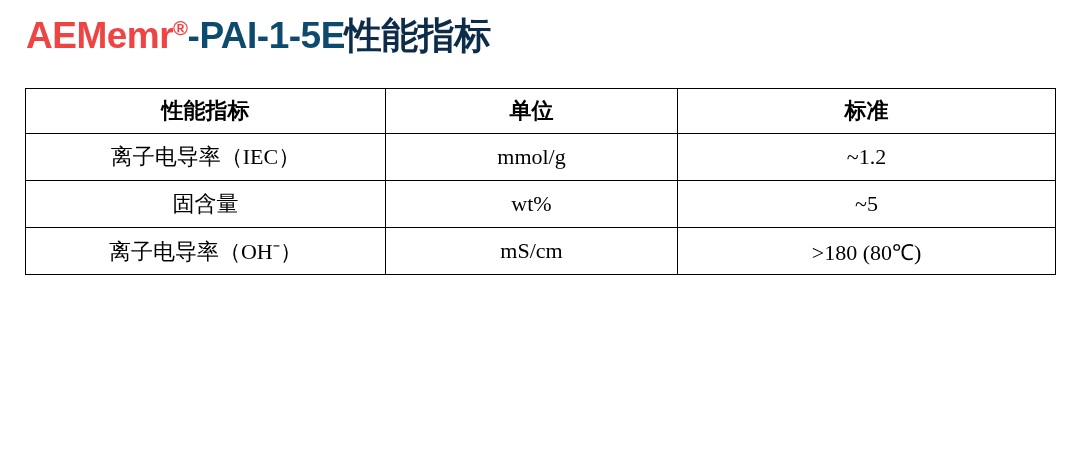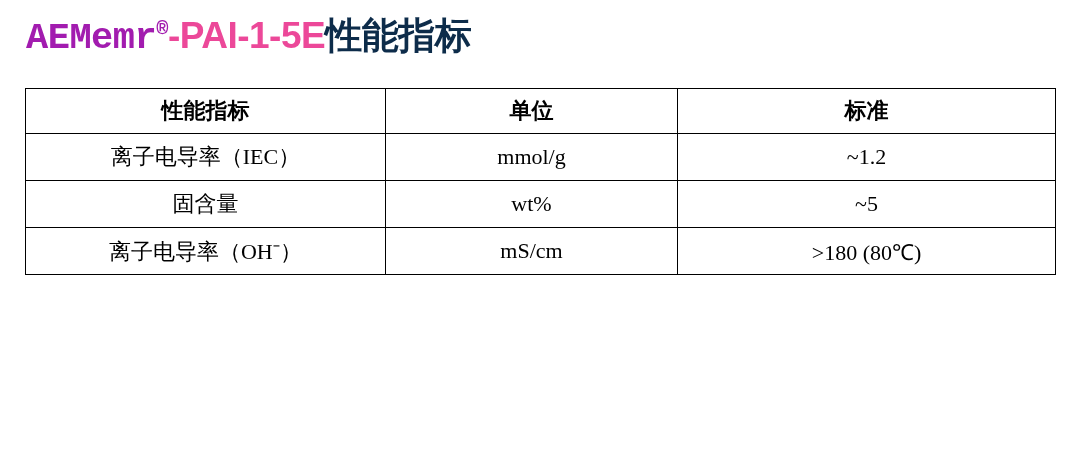--- a/index.html
+++ b/index.html
@@ -24,25 +24,24 @@
     left: 26px;
     top: 14px;
     font-family: "Liberation Sans", sans-serif;
     font-weight: bold;
     font-size: 37px;
     letter-spacing: -0.5px;
     white-space: nowrap;
     line-height: 1.2;
   }
   .title .seg-green {
-    color: #a21caf;
-    font-family: Liberation Mono, monospace;
+    color: #ef4444;
   }
   .title .seg-blue {
-    color: #ec4899;
+    color: #0c4a6e;
   }
   .title .seg-dark {
     color: #0d2c4a;
   }
   .title sup {
     font-size: 0.55em;
     vertical-align: super;
   }
   .table-wrap {
     position: absolute;

